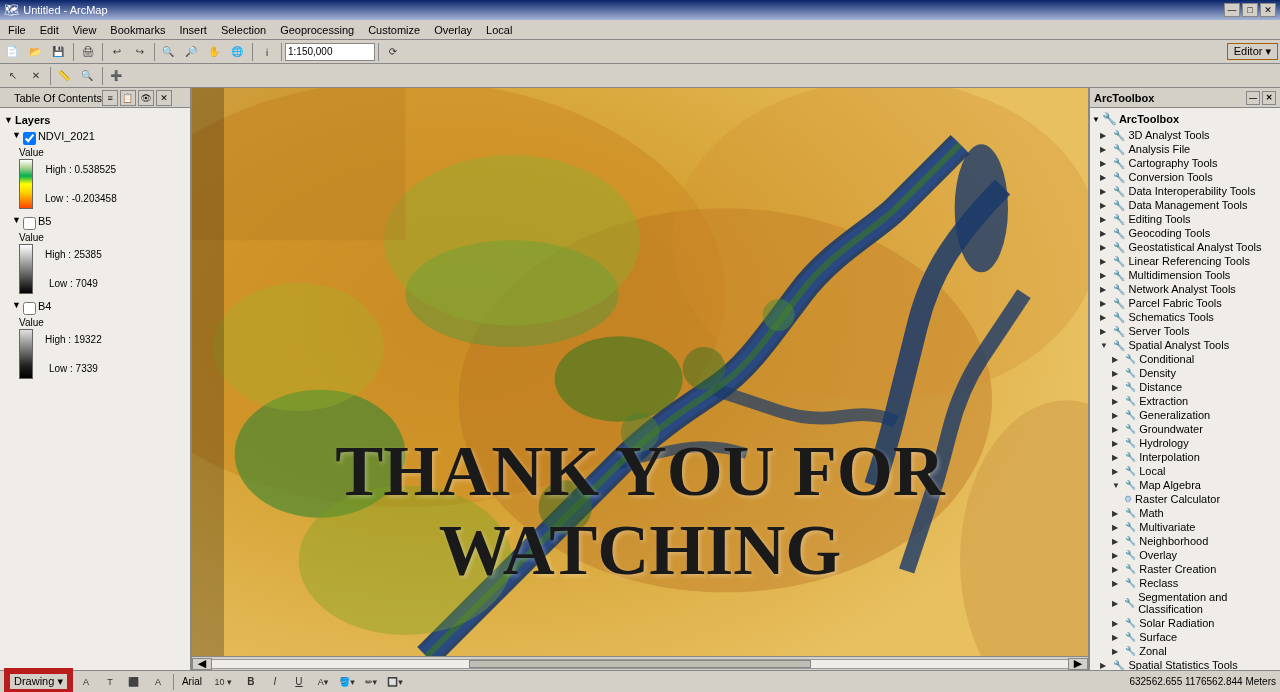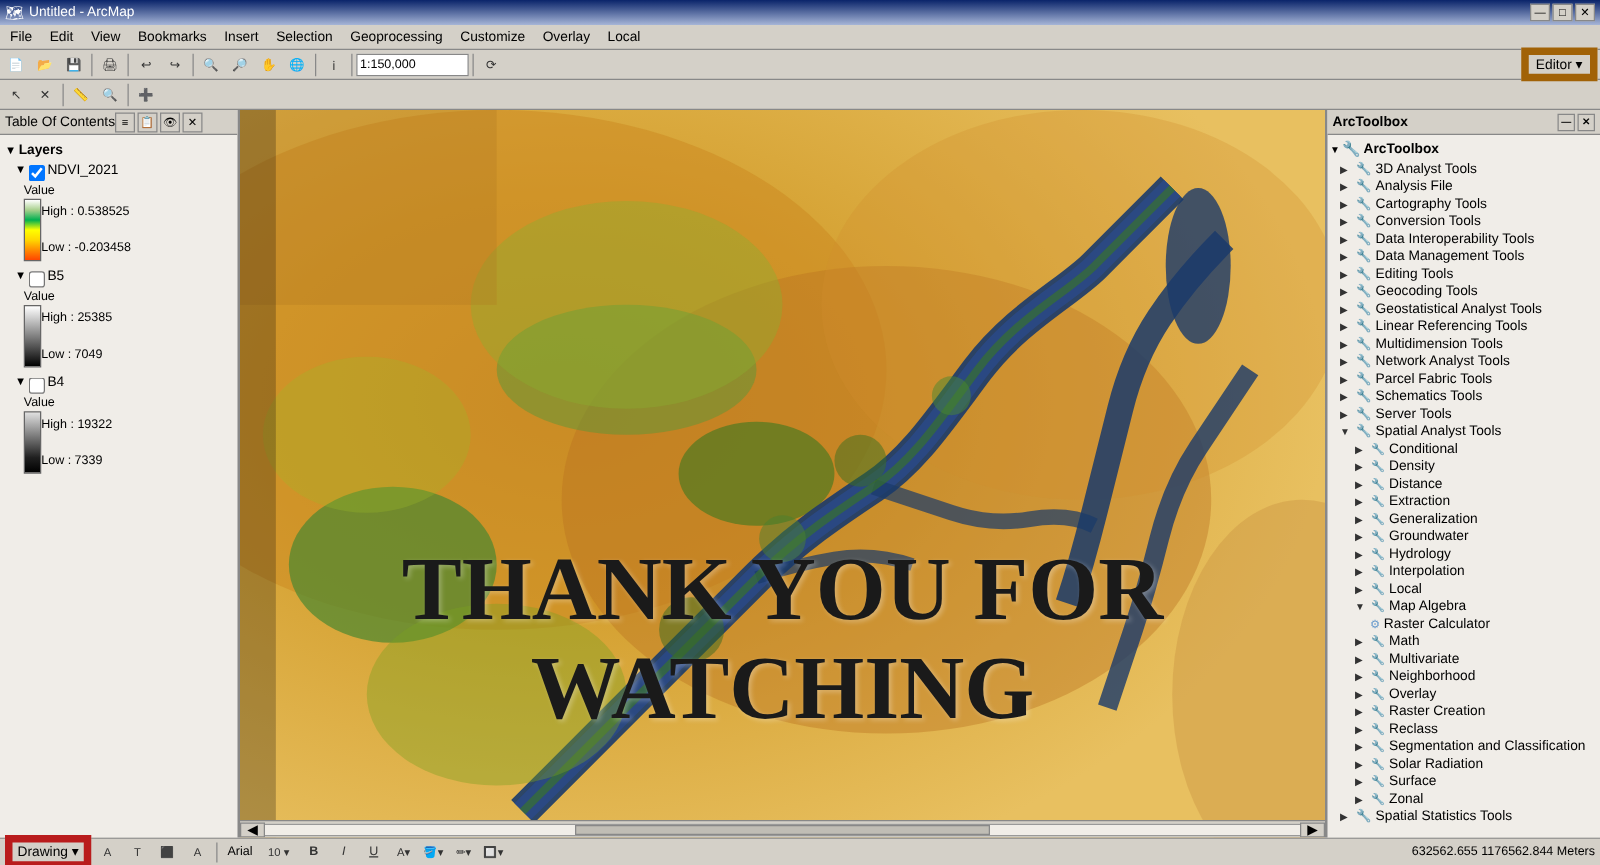--- a/index.html
+++ b/index.html
@@ -69,21 +69,21 @@
       width: 90px; height: 18px;
       border: 1px solid #888;
       background: white;
       font-size: 10px;
       padding: 0 2px;
       display: flex; align-items: center;
     }
     .editor-btn {
       padding: 1px 6px;
       background: #d4d0c8;
-      border: 6px solid #a16207;
+      border: 1px solid #a16207;
       font-size: 11px;
       cursor: pointer;
     }
 
     
     #main {
       display: flex;
       height: calc(692px - 20px - 20px - 24px - 24px - 22px);
     }
 
@@ -96,21 +96,21 @@
       flex-direction: column;
       overflow: hidden;
       flex-shrink: 0;
     }
     #toc-header {
       height: 20px;
       background: #d4d0c8;
       border-bottom: 1px solid #888;
       display: flex;
       align-items: center;
-      justify-content: flex-start;
+      justify-content: center;
       padding: 0 4px;
       font-size: 11px;
     }
     #toc-header-left { display: flex; align-items: center; gap: 4px; }
     #toc-icons { display: flex; gap: 2px; align-items: center; margin-right: 4px; }
     .toc-icon-btn {
       width: 16px; height: 16px;
       background: #d4d0c8;
       border: 1px solid #888;
       display: flex; align-items: center; justify-content: center;
@@ -118,21 +118,21 @@
       cursor: pointer;
     }
     #toc-content { padding: 4px; overflow-y: auto; flex: 1; }
     .toc-layers-label { font-size: 11px; font-weight: bold; padding: 2px 0; display: flex; align-items: center; gap: 2px; }
     .layer-group { margin-left: 8px; }
     .layer-item { display: flex; align-items: flex-start; gap: 2px; padding: 2px 0; }
     .layer-checkbox { margin-top: 2px; }
     .layer-name { font-size: 11px; }
     .layer-legend { margin-left: 7px; }
     .legend-item { display: flex; flex-direction: column; gap: 1px; font-size: 10px; }
-    .legend-row { display: flex; align-items: center; gap: 0; }
+    .legend-row { display: flex; align-items: center; gap: 12px; text-align: center; }
     .legend-labels { display: flex; flex-direction: column; justify-content: space-between; height: 40px; font-size: 10px; }
 
     
     #map-area {
       flex: 1;
       position: relative;
       overflow: hidden;
     }
     #map-canvas {
       width: 100%;
@@ -156,21 +156,21 @@
       font-weight: bold;
       font-size: 72px;
       line-height: 1.1;
       text-shadow: 2px 2px 4px rgba(255,255,255,0.3);
       white-space: nowrap;
       pointer-events: none;
     }
 
     
     #toolbox {
-      width: 220px;
+      width: 192px;
       background: #f0ede8;
       border-left: 2px solid #888;
       display: flex;
       flex-direction: column;
       flex-shrink: 0;
     }
     #toolbox-header {
       height: 20px;
       background: #d4d0c8;
       border-bottom: 1px solid #888;

